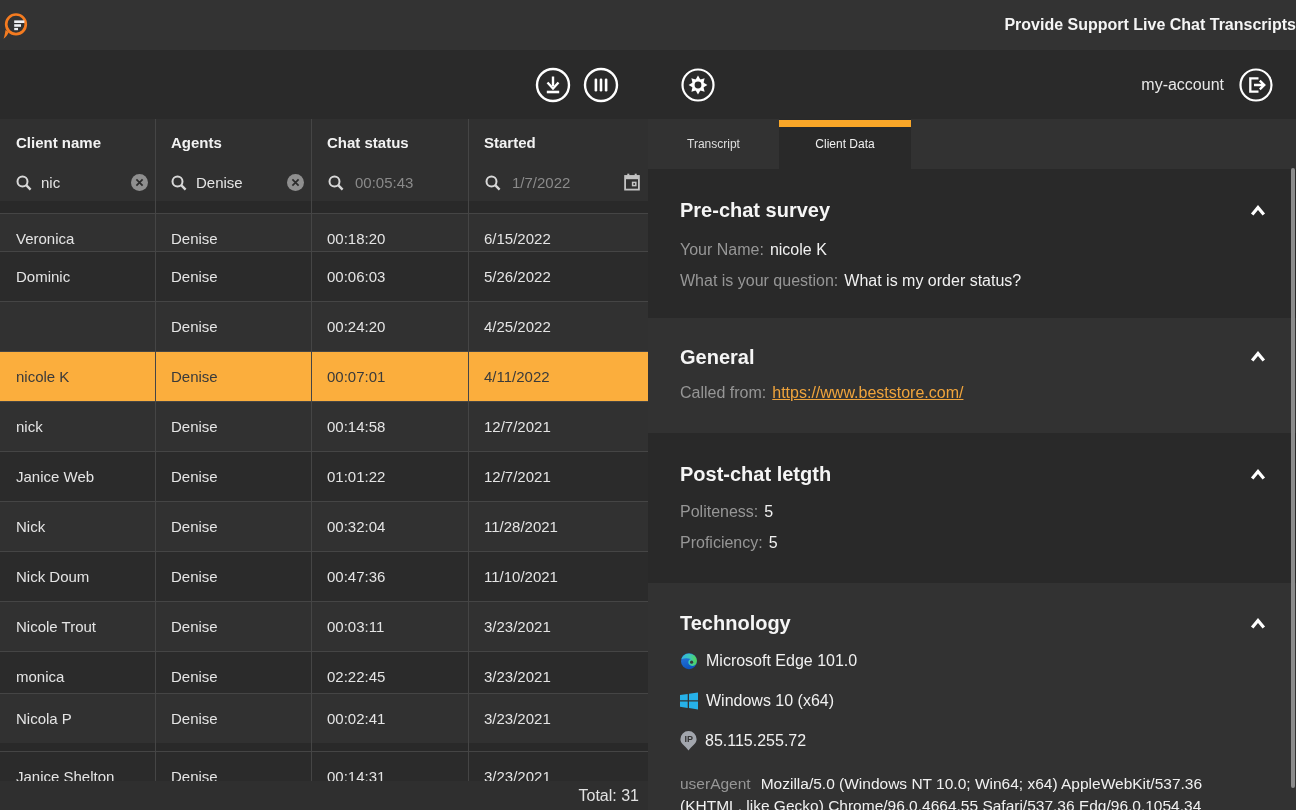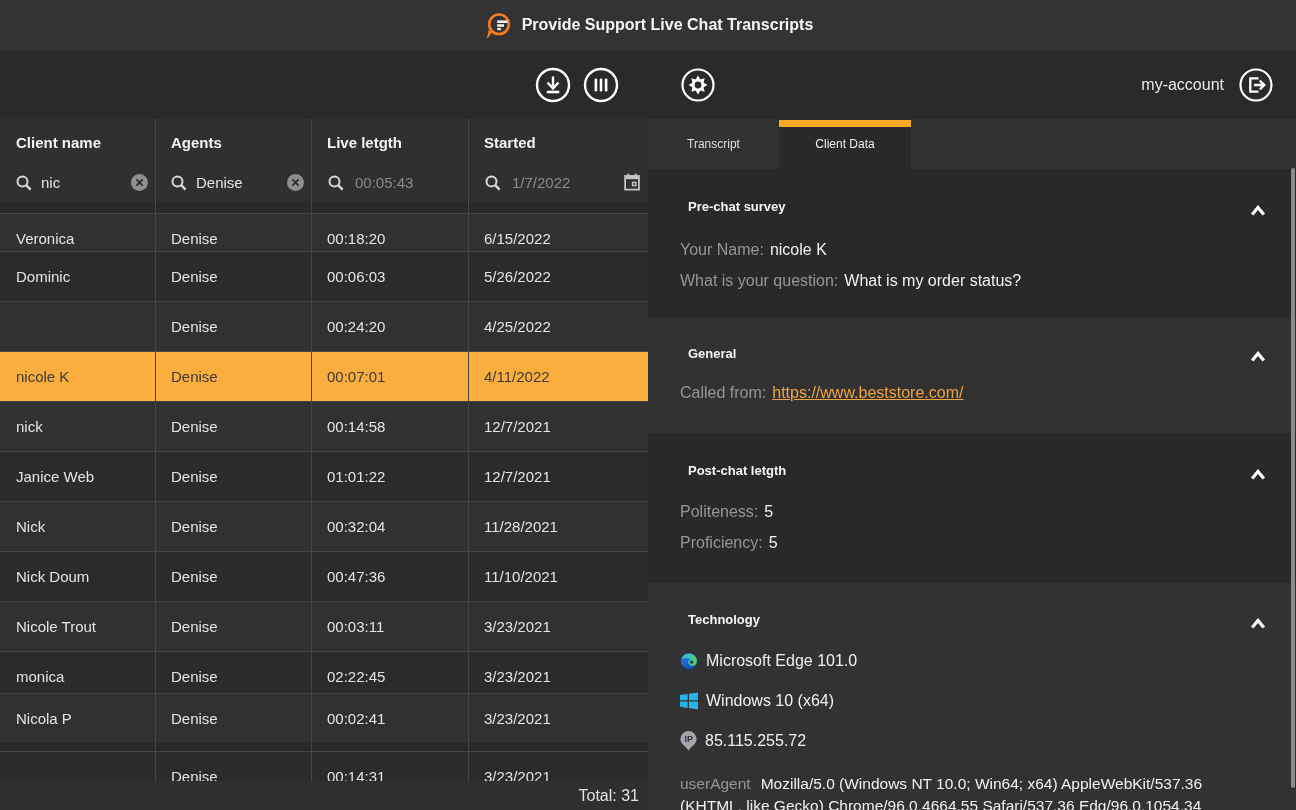--- a/index.html
+++ b/index.html
@@ -1,19 +1,19 @@
 <!DOCTYPE html>
 <html><head>
 <meta charset="utf-8">
 <style>
 * { margin:0; padding:0; box-sizing:border-box; }
 html,body { width:1296px; height:810px; overflow:hidden; background:#292929; 
   font-family:"Liberation Sans", sans-serif; }
 .titlebar { position:absolute; left:0; top:0; width:1296px; height:50px; background:#333333;
-  display:flex; align-items:center; justify-content:center; }
+  display:flex; align-items:center; justify-content:space-between; }
 .titlebar .ttext { color:#f5f5f5; font-size:16px; font-weight:bold; margin-left:9px; }
 .left { position:absolute; left:0; top:50px; width:648px; height:760px; background:#292929; }
 .right { position:absolute; left:648px; top:50px; width:648px; height:760px; background:#be185d; }
 .toolbar { position:absolute; left:0; top:0; width:100%; height:69px; background:#2a2a2a; }
 
 .theadarea { position:absolute; left:0; top:69px; width:648px; height:82px; background:#303030; }
 .hlabel { position:absolute; top:15px; color:#f2f2f2; font-size:15px; font-weight:bold; }
 .mag { position:absolute; top:56px; }
 .ftext { position:absolute; top:55px; color:#e4e4e4; font-size:15px; }
 .ftext.ph { color:#8a8a8a; }
@@ -36,21 +36,21 @@
 .tabrow { position:absolute; left:0; top:69px; width:648px; height:50px; background:#323232; }
 .tab { position:absolute; top:0; height:50px; display:flex; align-items:center; justify-content:center;
   color:#dedede; font-size:12px; }
 .tab.t1 { left:0; width:131px; }
 .tab.t2 { left:131px; width:132px; background:#292929; color:#f0f0f0; }
 .tab.t2:before { content:""; position:absolute; left:0; top:1px; width:100%; height:7px; background:#faa728; }
 .content { position:absolute; left:0; top:119px; width:648px; height:641px; }
 .sec { position:absolute; left:0; width:648px; }
 .sec.dark { background:#292929; }
 .sec.light { background:#323232; }
-.sec h3 { position:absolute; left:32px; color:#f5f5f5; font-size:13px; font-weight:bold;margin-left:8px; }
+.sec h3 { position:absolute; left:32px; color:#f5f5f5; font-size:20px; font-weight:bold; }
 .chev { position:absolute; right:30px; }
 .kv { position:absolute; left:32px; font-size:16px; color:#969696; }
 .kv b { font-weight:normal; color:#f1f1f1; margin-left:6px; }
 .link { color:#f0a43c; text-decoration:underline; }
 .techrow { position:absolute; left:32px; font-size:16px; color:#f1f1f1; display:flex; align-items:center; }
 .techrow svg { margin-right:8px; }
 .ua { position:absolute; left:32px; width:610px; font-size:15.5px; color:#f1f1f1; line-height:22px; }
 .ua .lab { color:#969696; margin-right:10px; }
 .scrollthumb { position:absolute; left:643px; top:118px; width:4px; height:620px; background:#8b8b8b;
   border-radius:2px; z-index:50; }
@@ -83,21 +83,21 @@
     <svg class="cbtn" style="left:583px; top:17px" width="36" height="36" viewBox="0 0 36 36">
       <circle cx="18" cy="18" r="16" fill="none" stroke="#fff" stroke-width="2.4"></circle>
       <rect x="11.6" y="11.5" width="2.6" height="13" rx="1.2" fill="#fff"></rect>
       <rect x="16.7" y="11.5" width="2.6" height="13" rx="1.2" fill="#fff"></rect>
       <rect x="21.8" y="11.5" width="2.6" height="13" rx="1.2" fill="#fff"></rect>
     </svg>
   </div>
   <div class="theadarea">
     <span class="hlabel" style="left:16px">Client name</span>
     <span class="hlabel" style="left:171px">Agents</span>
-    <span class="hlabel" style="left:327px">Live letgth</span>
+    <span class="hlabel" style="left:327px">Chat status</span>
     <span class="hlabel" style="left:484px">Started</span>
     <svg class="mag" style="left:16px" width="16" height="16" viewBox="0 0 16 16">
           <circle cx="6.5" cy="6.5" r="5" fill="none" stroke="#d8d8d8" stroke-width="2"></circle>
           <path d="M10.2 10.2 L14.6 14.6" stroke="#d8d8d8" stroke-width="2.4"></path>
         </svg>
     <span class="ftext" style="left:41px">nic</span>
     <svg class="clr" style="left:131px" width="17" height="17" viewBox="0 0 17 17">
           <circle cx="8.5" cy="8.5" r="8.5" fill="#8f8f8f"></circle>
           <path d="M5.4 5.4 L11.6 11.6 M11.6 5.4 L5.4 11.6" stroke="#2b2b2b" stroke-width="1.7"></path>
         </svg>
@@ -188,20 +188,21 @@
           <div class="c c2">02:22:45</div>
           <div class="c c3">3/23/2021</div>
         </div>
     <div class="trow a" style="top:492px">
           <div class="c c0">Nicola P</div>
           <div class="c c1">Denise</div>
           <div class="c c2">00:02:41</div>
           <div class="c c3">3/23/2021</div>
         </div>
     <div class="trow b" style="top:550px">
+          <div class="c c0">Janice Shelton</div>
           <div class="c c1">Denise</div>
           <div class="c c2">00:14:31</div>
           <div class="c c3">3/23/2021</div>
         </div>
   </div>
   <div class="colsep" style="left:155px"></div>
   <div class="colsep" style="left:311px"></div>
   <div class="colsep" style="left:468px"></div>
   <div class="tfooter">
         <span>Total: 31</span>

